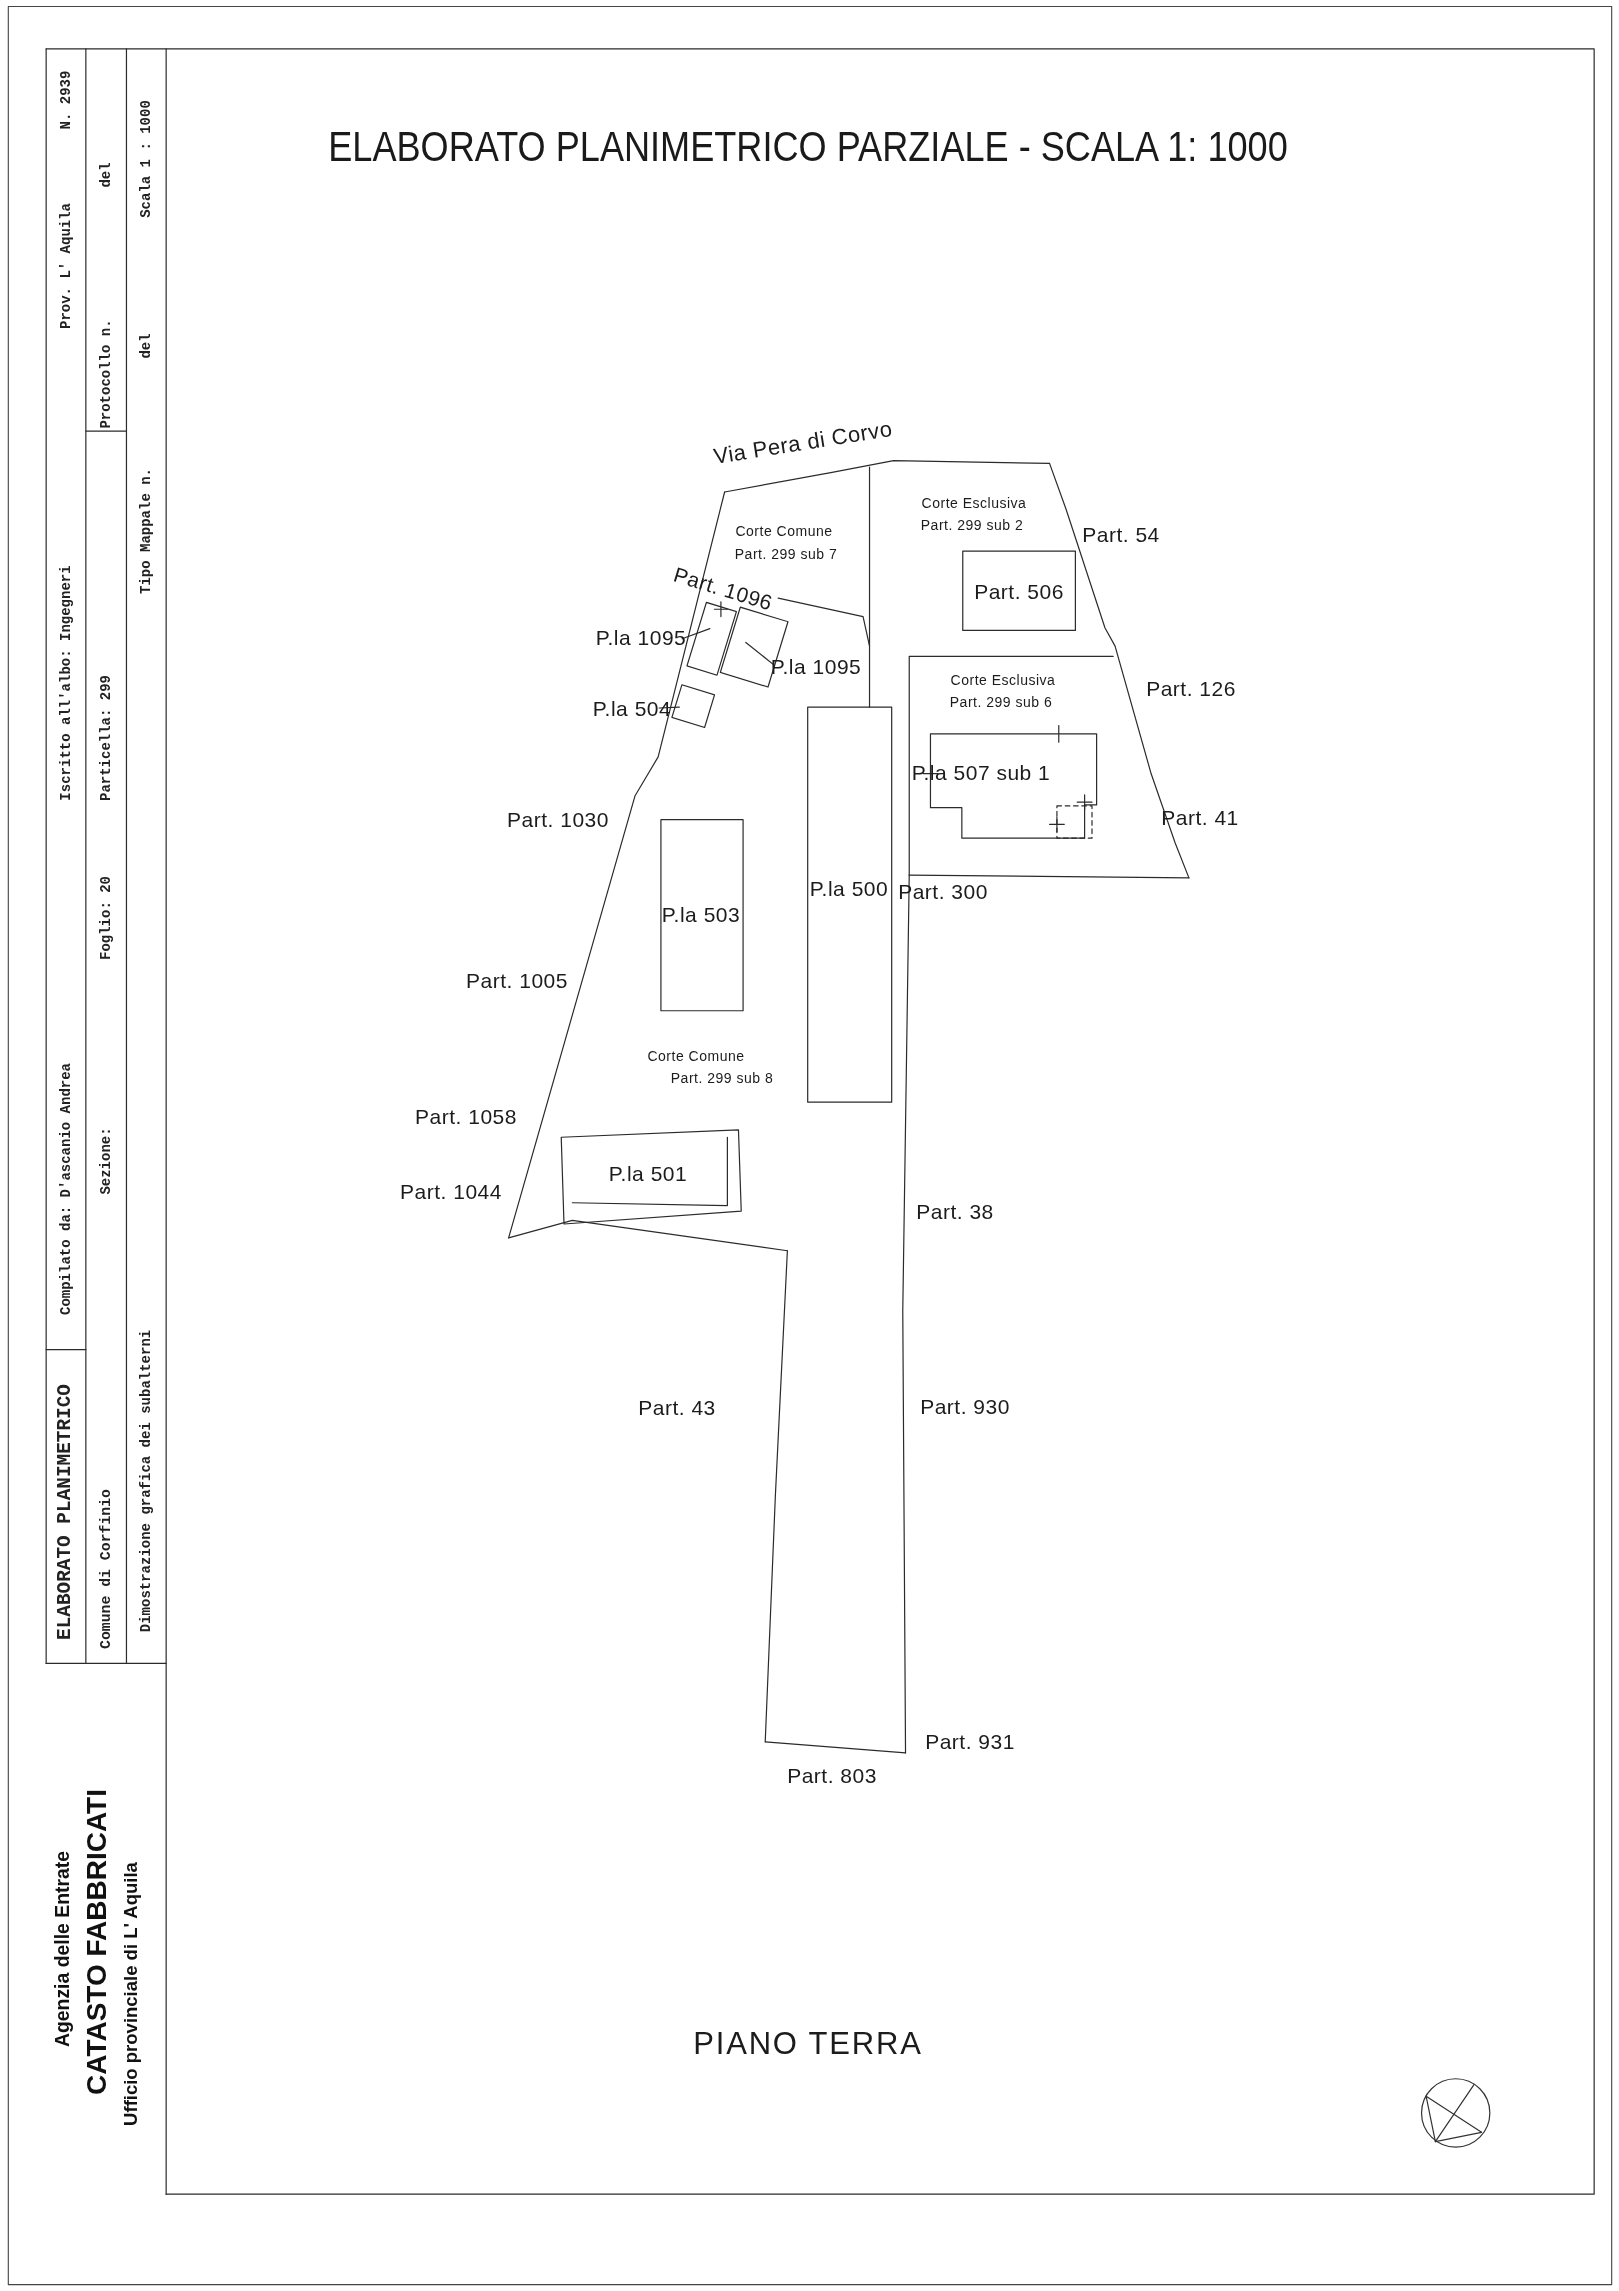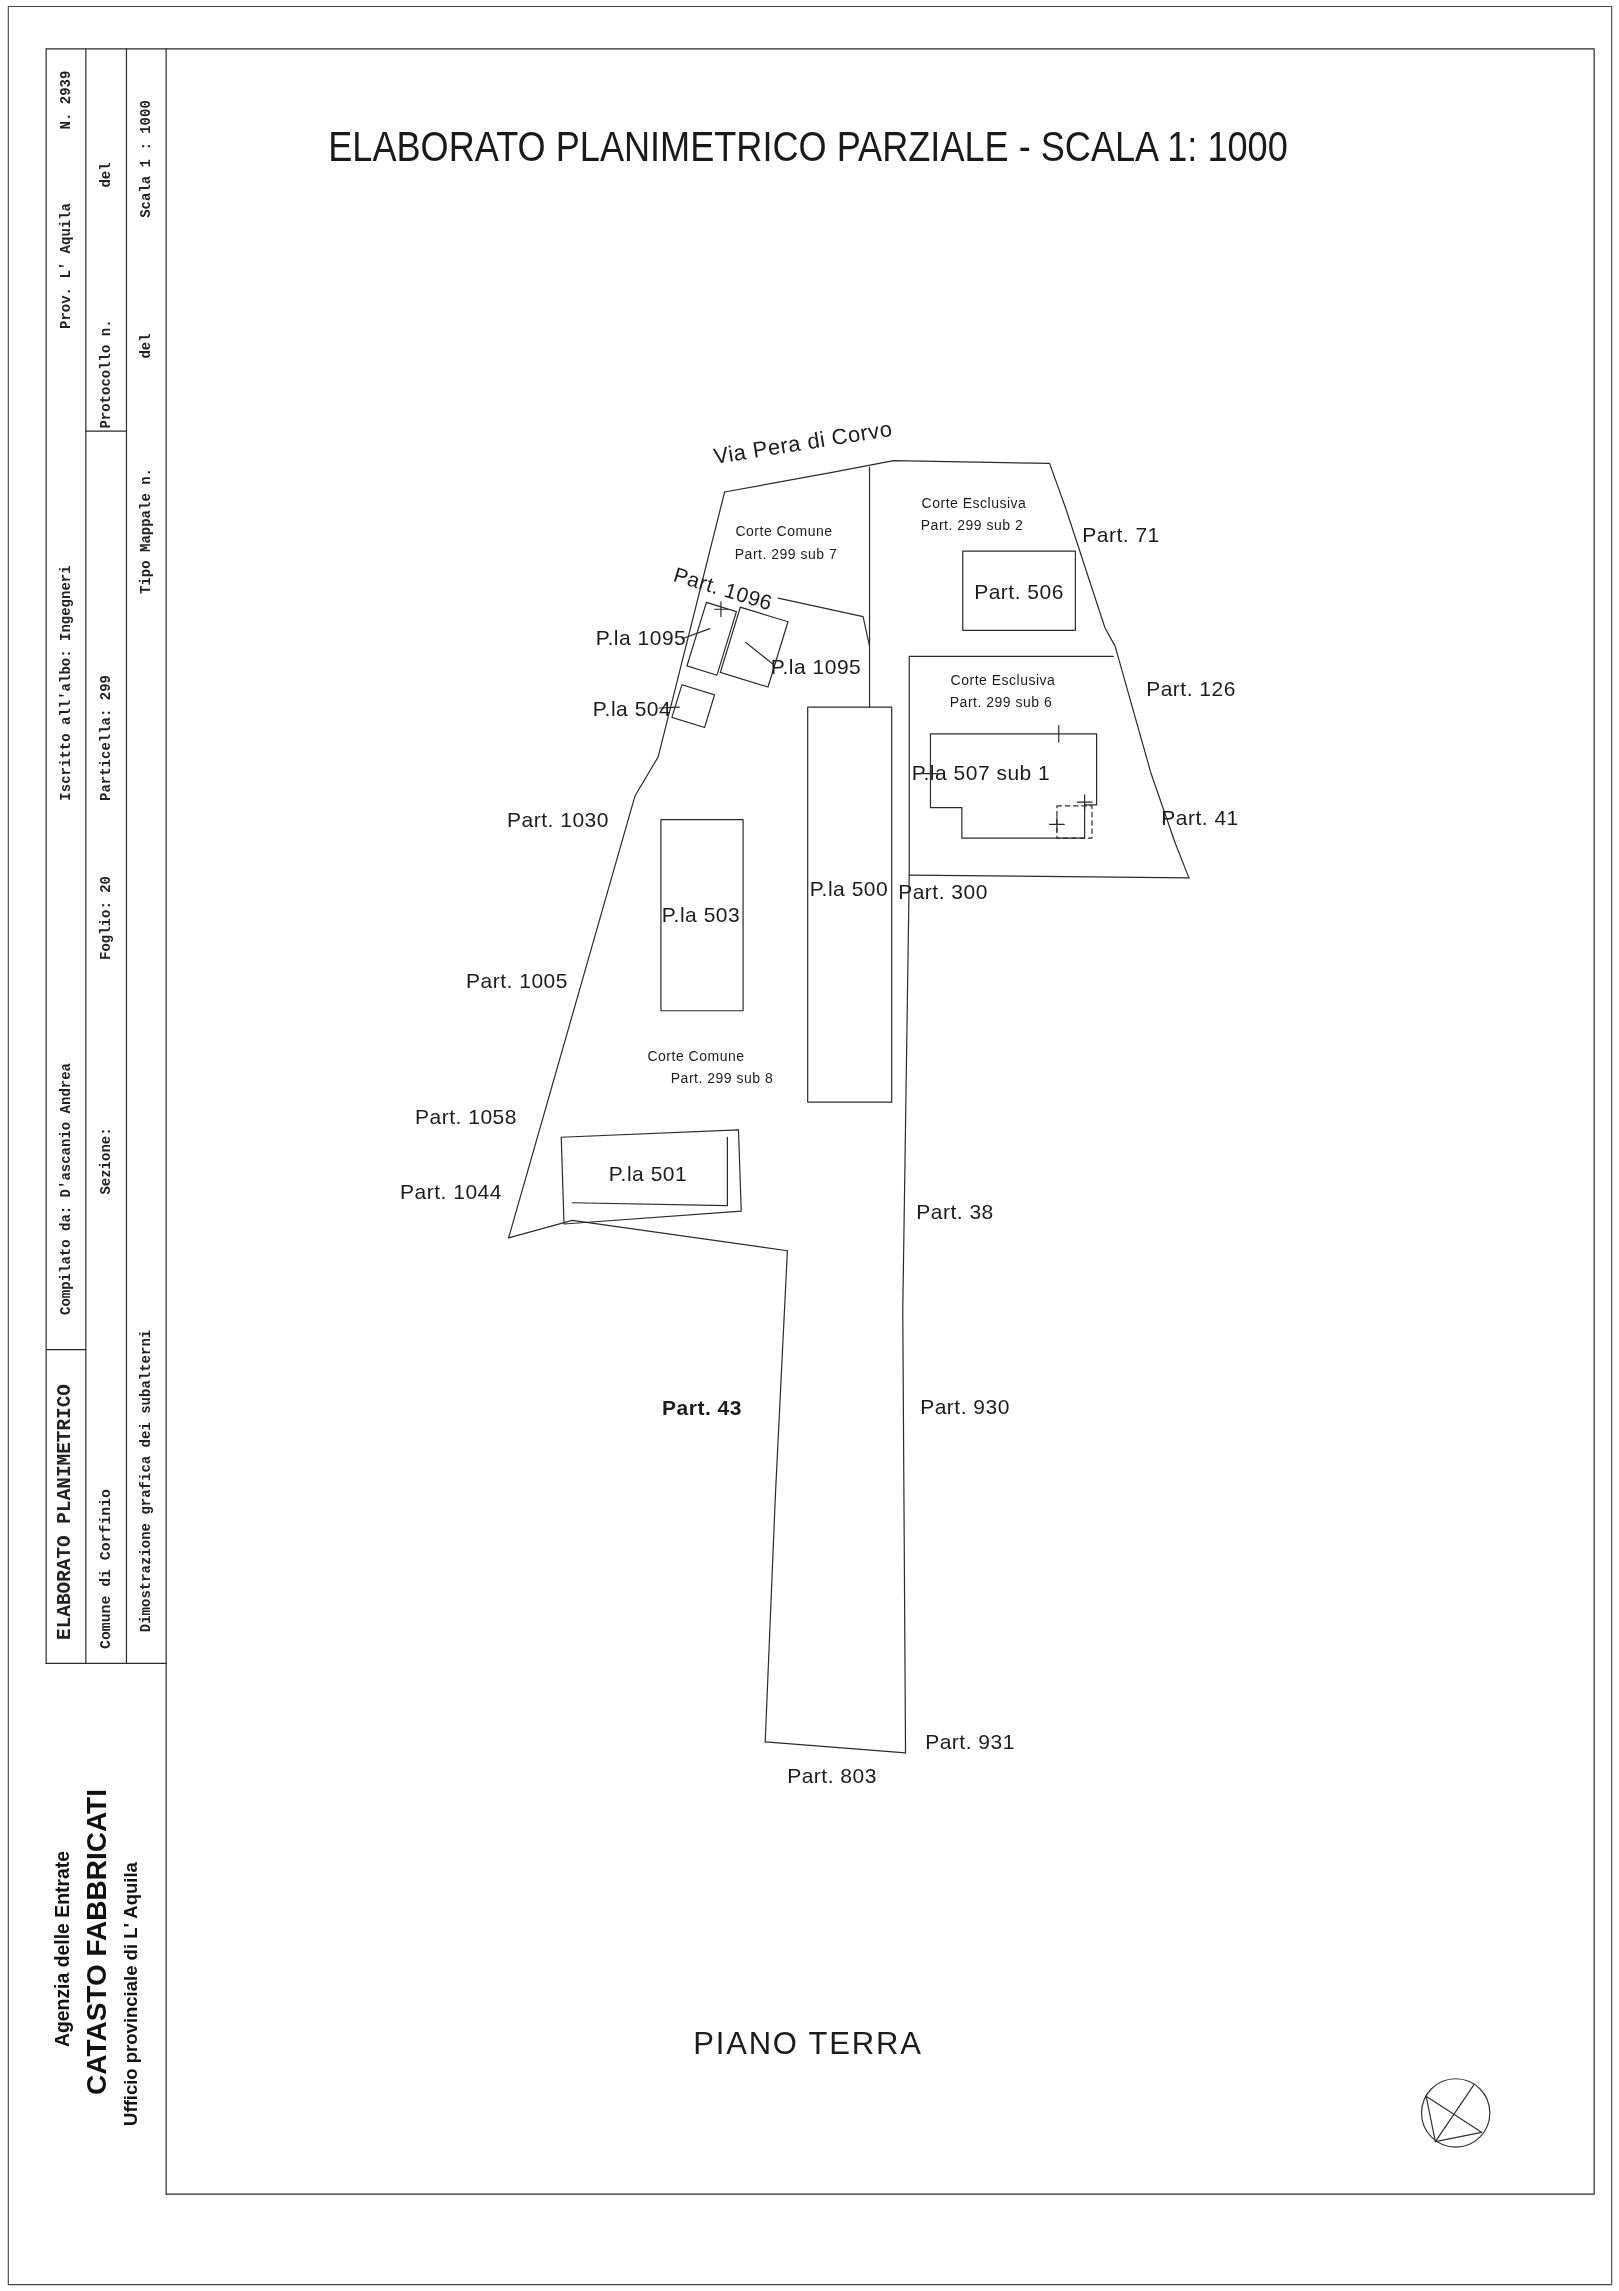--- a/index.html
+++ b/index.html
@@ -137,21 +137,21 @@
   <div class="agency" style="left:131px;top:1994px;font-size:18.5px;">Ufficio provinciale di  L' Aquila</div>
 
   <div class="plabel" style="left:803px;top:443px;font-size:22px;transform:translate(-50%,-50%) rotate(-9deg);">Via Pera di Corvo</div>
 
   <div class="plabel corte" style="left:784px;top:531px;">Corte Comune</div>
   <div class="plabel corte" style="left:786px;top:554px;">Part. 299 sub 7</div>
 
   <div class="plabel corte" style="left:974px;top:503px;">Corte Esclusiva</div>
   <div class="plabel corte" style="left:972px;top:525px;">Part. 299 sub 2</div>
 
-  <div class="plabel" style="left:1121px;top:535px;">Part. 71</div>
+  <div class="plabel" style="left:1121px;top:535px;">Part. 54</div>
   <div class="plabel" style="left:1019px;top:592px;">Part. 506</div>
 
   <div class="plabel" style="left:723px;top:589px;transform:translate(-50%,-50%) rotate(17deg);">Part. 1096</div>
 
   <div class="plabel" style="left:641px;top:638px;">P.la 1095</div>
   <div class="plabel" style="left:816px;top:667px;">P.la 1095</div>
   <div class="plabel" style="left:624px;top:709px;margin-left:8px;">P.la 504</div>
 
   <div class="plabel corte" style="left:1003px;top:680px;">Corte Esclusiva</div>
   <div class="plabel corte" style="left:1001px;top:702px;">Part. 299 sub 6</div>
@@ -167,19 +167,19 @@
   <div class="plabel" style="left:517px;top:981px;">Part. 1005</div>
 
   <div class="plabel corte" style="left:696px;top:1056px;">Corte Comune</div>
   <div class="plabel corte" style="left:698px;top:1078px;margin-left:24px;">Part. 299 sub 8</div>
 
   <div class="plabel" style="left:466px;top:1117px;">Part. 1058</div>
   <div class="plabel" style="left:451px;top:1192px;">Part. 1044</div>
   <div class="plabel" style="left:648px;top:1174px;">P.la 501</div>
 
   <div class="plabel" style="left:955px;top:1212px;">Part. 38</div>
-  <div class="plabel" style="left:702px;top:1408px;font-weight:bold;">Part. 43</div>
+  <div class="plabel" style="left:677px;top:1408px;">Part. 43</div>
   <div class="plabel" style="left:965px;top:1407px;">Part. 930</div>
   <div class="plabel" style="left:970px;top:1742px;">Part. 931</div>
   <div class="plabel" style="left:832px;top:1776px;">Part. 803</div>
 
 </div>
 
 
 </body></html>

